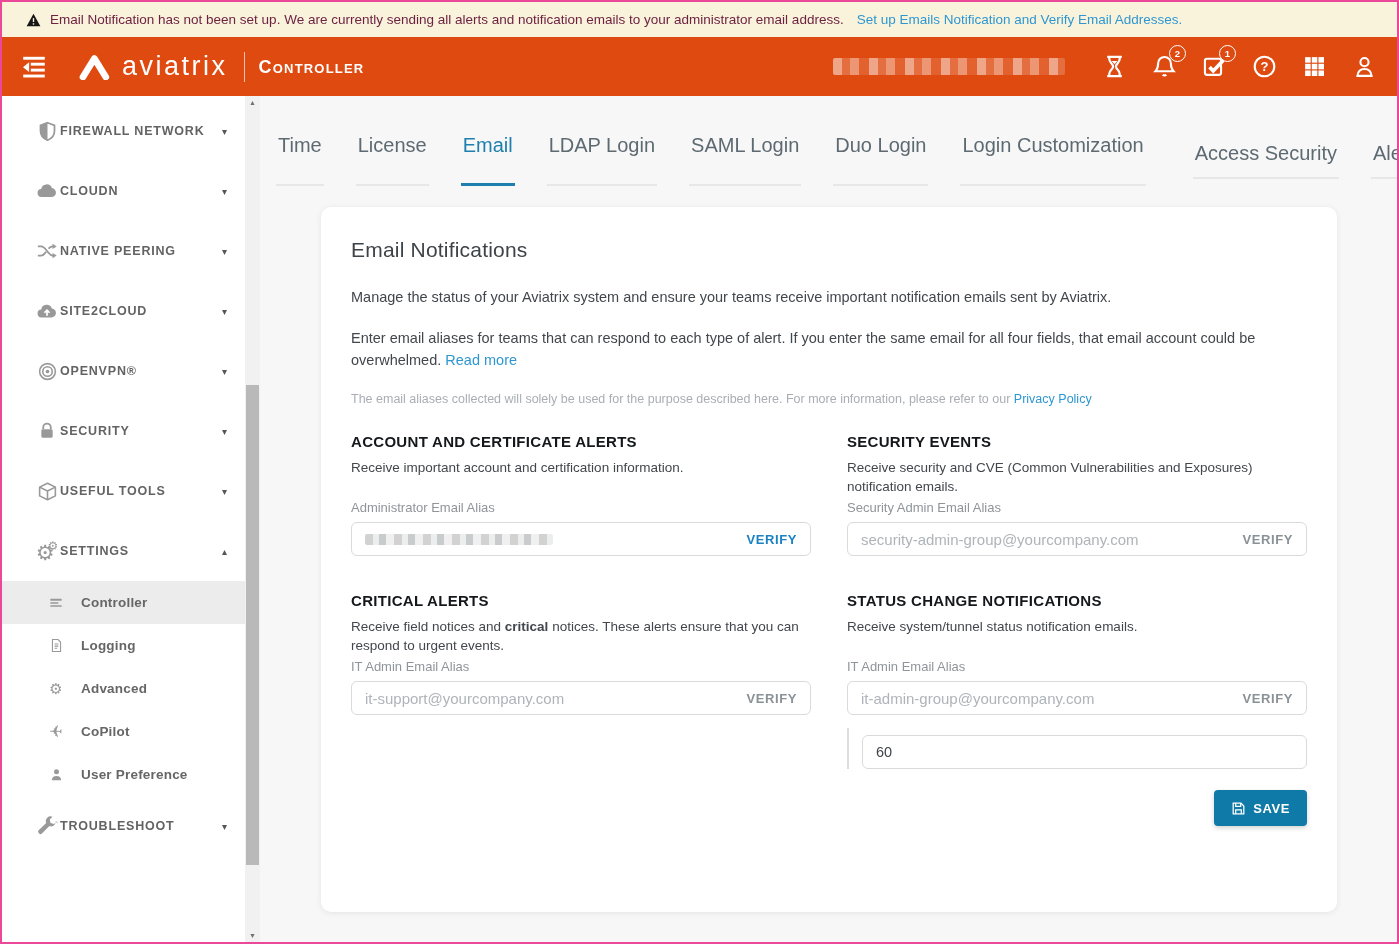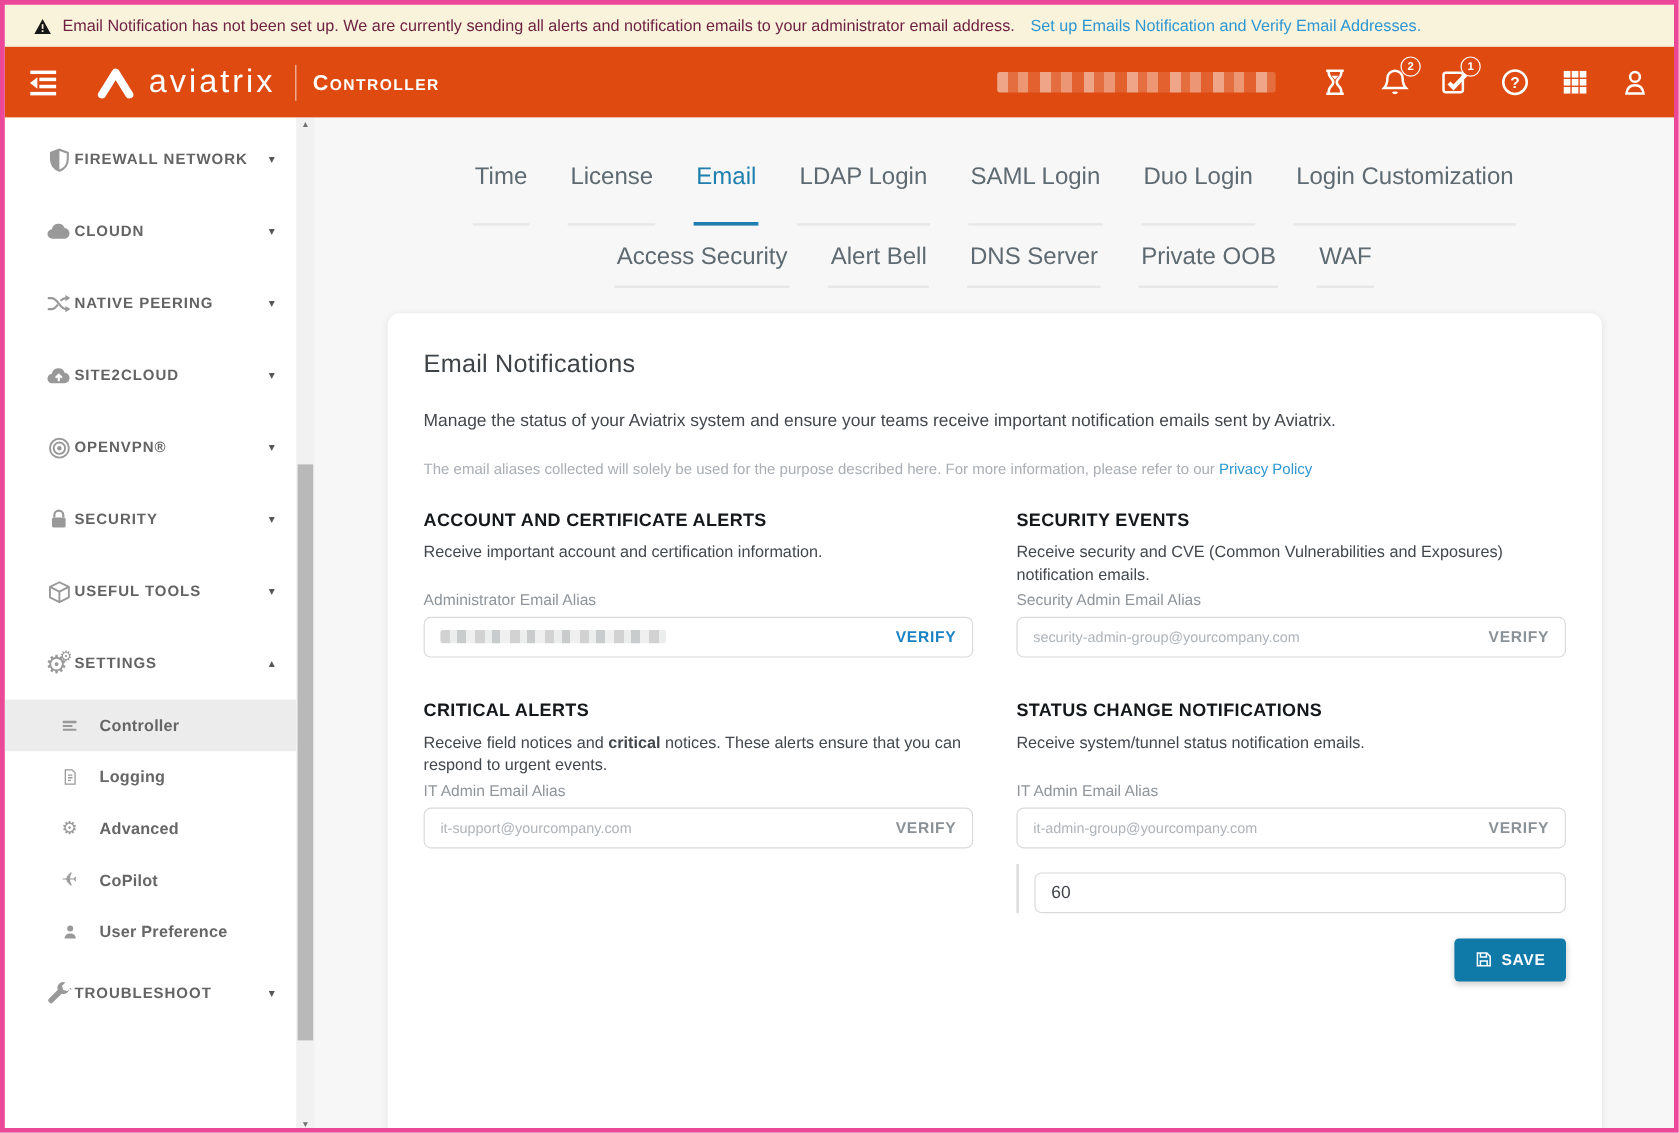--- a/index.html
+++ b/index.html
@@ -1,19 +1,19 @@
 <!DOCTYPE html>
 <html><head>
 <meta charset="utf-8">
 <style>
   * { margin:0; padding:0; box-sizing:border-box; }
   html,body { width:1399px; height:944px; }
   body { font-family:"Liberation Sans","DejaVu Sans",sans-serif; background:#fff; }
 
-  .frame { position:relative; width:1399px; height:944px; border:4px solid #ec4899; overflow:hidden; background:#F7F7F7; }
+  .frame { position:relative; width:1399px; height:944px; border:2px solid #ec4899; overflow:hidden; background:#F7F7F7; }
 
   
   .banner { height:35px; background:#FAF3DC; display:flex; align-items:center; padding-left:24px; gap:9px; font-size:13.5px; color:#6E2242; }
   .banner a { color:#2E97D1; text-decoration:none; margin-left:4px; }
   .warn-svg { width:15px; height:14px; flex:0 0 auto; }
 
   
   .header { height:59px; background:#DE4A10; display:flex; align-items:center; padding:0 20px 0 18px; color:#fff; }
   .collapse-btn { width:30px; height:26px; cursor:pointer; margin-right:28px; display:flex; align-items:center; }
   .logo-wrap { display:flex; align-items:center; gap:10px; }
@@ -47,38 +47,38 @@
   .sub-item .nicon { width:16px; height:16px; display:flex; align-items:center; justify-content:center; color:#999; flex:0 0 auto; }
   .sub-item .nlabel { margin-left:17px; font-size:13.5px; font-weight:600; color:#666; letter-spacing:.2px; }
   .sub-item.selected { background:#ECECEC; }
   .gear-glyph { font-size:21px; color:#999; line-height:1; }
   .gear-glyph .gear-sm { font-size:12px; margin-left:-7px; vertical-align:10px; }
   .gear-single { font-size:15px; color:#999; line-height:1; }
   .plane-glyph { font-size:16px; color:#999; display:inline-block; transform:scaleX(-1); line-height:1; }
 
   
   .main { flex:1 1 auto; background:#F7F7F7; overflow:hidden; }
-  .tabs { margin-top:38px; display:flex; flex-direction:column; align-items:center; gap:15px; }
+  .tabs { margin-top:38px; display:flex; align-items:center; gap:15px; }
   .tab-row { display:flex; justify-content:center; }
   .tab { font-size:20px; color:#5E6A72; padding:0 2px 12px; border-bottom:2px solid #E7E7E7; margin:0 16px; cursor:pointer; white-space:nowrap; }
   .tab.active { color:#1F7FAE; border-bottom:3px solid #1F7FAE; padding-bottom:26px; }
 
   .card { margin:21px 60px 0 61px; background:#fff; border-radius:10px; box-shadow:0 1px 6px rgba(0,0,0,.08); padding:31px 30px 26px; min-height:705px; }
   .card h2 { font-size:21px; font-weight:500; color:#3E4347; letter-spacing:.2px; }
   .para { margin-top:25px; font-size:14.5px; color:#42474D; line-height:1.5; }
   .para + .para { margin-top:19px; }
   .link { color:#2E97D1; text-decoration:none; cursor:pointer; }
   .privacy { margin-top:21px; font-size:12.5px; color:#A9AEB4; }
 
   .sec-grid { margin-top:27px; display:grid; grid-template-columns:1fr 1fr; column-gap:29px; row-gap:36px;gap:36px; }
   .sec-title { font-size:15px; font-weight:700; color:#15181B; letter-spacing:.3px; }
   .sec-desc { margin-top:9px; font-size:13.5px; color:#42474D; line-height:1.4; min-height:41px; }
   .field-label { font-size:13px; color:#8F959B; }
   .input-row { margin-top:7px; height:34px; border:1px solid #D8DADC; border-radius:6px; background:#fff; display:flex; align-items:center; justify-content:space-between; padding:0 13px; }
-  .input-text { font-size:12px; color:#AEB4BA; border:none; outline:none; flex:1 1 auto; background:transparent; font-family:inherit; }
+  .input-text { font-size:15px; color:#AEB4BA; border:none; outline:none; flex:1 1 auto; background:transparent; font-family:inherit; }
   .input-text::placeholder { color:#AEB4BA; opacity:1; }
   .verify { font-size:13px; font-weight:700; letter-spacing:.6px; color:#8A9197; cursor:pointer; background:none; border:none; font-family:inherit; }
   .verify.blue { color:#1B82C4; }
   .redacted-gray { width:188px; height:11px; border-radius:2px;
      background:repeating-linear-gradient(90deg,#d2d2d2 0 8px,#eceeee 8px 14px,#c8cccc 14px 21px,#f0f0f0 21px 29px); }
 
   .interval-wrap { margin-top:13px; border-left:2px solid #DCDCDC; padding-left:13px; }
   .interval-input { margin-top:7px; width:100%; height:34px; border:1px solid #D8DADC; border-radius:6px; padding:0 13px; font-size:14.5px; color:#3F444A; font-family:inherit; outline:none; }
   .save-row { margin-top:21px; display:flex; justify-content:flex-end; }
   .save-btn { background:#0F79A8; color:#fff; font-size:13px; font-weight:700; letter-spacing:.6px; border:none; border-radius:4px; padding:0 17px; height:36px; display:flex; align-items:center; gap:7px; cursor:pointer; box-shadow:0 2px 5px rgba(0,0,0,.18); font-family:inherit; }
@@ -349,20 +349,21 @@
           <span class="tab">Private OOB</span>
           <span class="tab">WAF</span>
         </div>
       </nav>
 
       <section class="card">
         <h2>Email Notifications</h2>
 
         <p class="para">Manage the status of your Aviatrix system and ensure your teams receive important notification emails sent by Aviatrix.</p>
 
+        <p class="para"><span>Enter email aliases for teams that can respond to each type of alert. If you enter the same email for all four fields, that email account could be overwhelmed.</span> <a href="#" class="link">Read more</a></p>
 
         <p class="privacy"><span>The email aliases collected will solely be used for the purpose described here. For more information, please refer to our</span> <a href="#" class="link">Privacy Policy</a></p>
 
         <div class="sec-grid">
 
           <div>
             <div class="sec-title">ACCOUNT AND CERTIFICATE ALERTS</div>
             <div class="sec-desc">Receive important account and certification information.</div>
             <div class="field-label">Administrator Email Alias</div>
             <div class="input-row">

